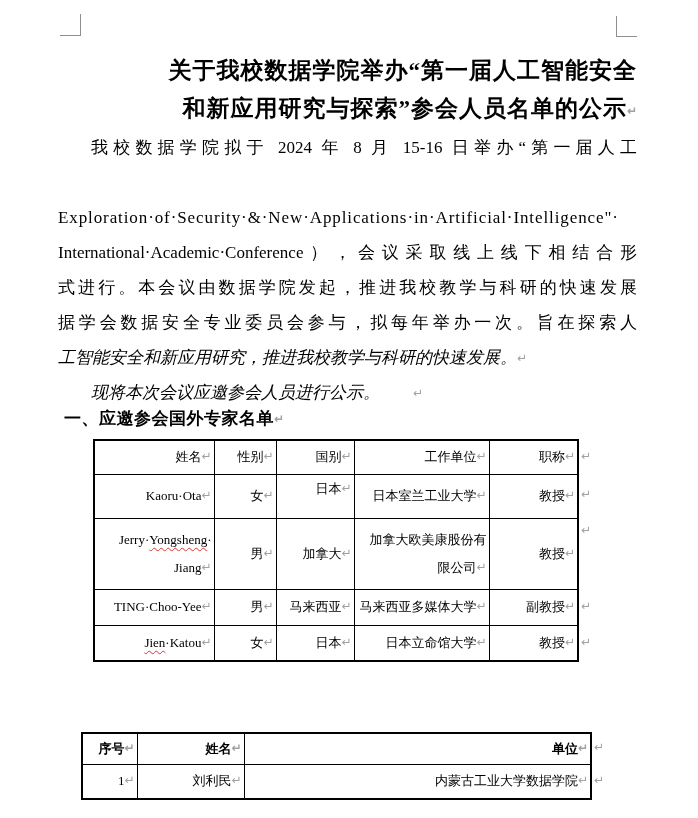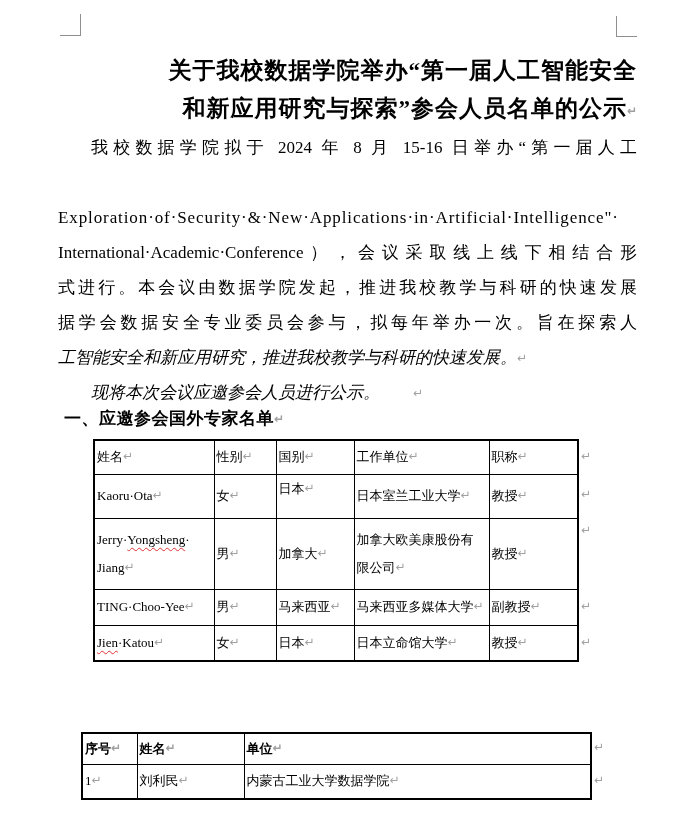--- a/index.html
+++ b/index.html
@@ -24,21 +24,21 @@
   .bline.left { text-align-last:left;font-style:italic; }
   .bline.indent { text-indent:33px; }
   .bline.eng { letter-spacing:0.9px; text-align-last:left; }
   .mark { color:#a0a0a0; font-size:12px; font-family:"DejaVu Sans",sans-serif;
     letter-spacing:0; display:inline-block; transform:translateY(-1px); }
   
   .heading { position:absolute; left:64px; font-family:"Liberation Sans","DejaVu Sans",sans-serif;
     font-weight:bold; font-size:17px; line-height:26px; letter-spacing:0.5px; }
   
   table { border-collapse:collapse; table-layout:fixed; position:absolute; }
-  td, th { border:1px solid #000; text-align:left; vertical-align:middle;
+  td, th { border:1px solid #000; text-align:right; vertical-align:middle;
     font-size:13px; font-weight:normal; padding:0 2px; overflow:hidden; }
   .tbl1 { left:93px; top:439px; width:484px; border:2px solid #000; }
   .tbl2 { left:81px; top:732px; width:509px; border:2px solid #000; }
   .tbl2 th { font-family:"Liberation Sans","DejaVu Sans",sans-serif; font-weight:bold; }
   .two-line { line-height:28px; }
   .raise { position:relative; top:-7px; display:inline-block; }
   .squiggle { text-decoration:underline; text-decoration-style:wavy;
     text-decoration-color:#e03030; text-decoration-thickness:1px; text-underline-offset:3px; }
   
   .rowmark { position:absolute; color:#a0a0a0; font-size:12px;

